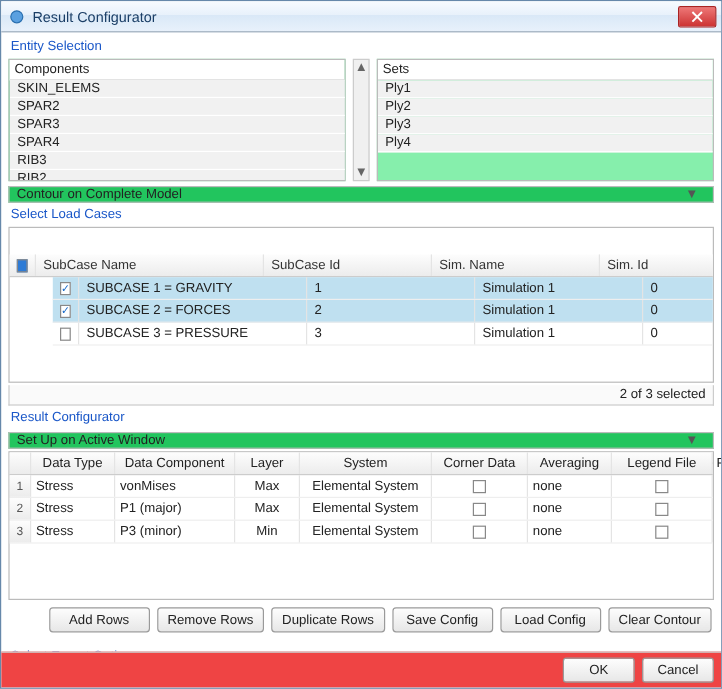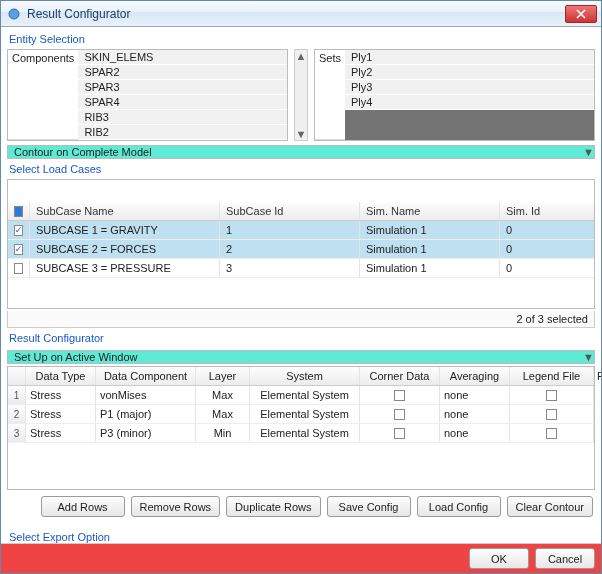--- a/index.html
+++ b/index.html
@@ -60,21 +60,21 @@
     font-size: 11px;
     padding: 2px 2px;
   }
 
   
   .entity-row {
     display:flex;
     gap: 6px;
     height: 102px;
   }
-  .listbox-wrap { flex:1; display:flex; border:1px solid #bbb; background:#737373; }
+  .listbox-wrap { flex:1; display:flex; flex-direction:column; border:1px solid #bbb; background:#86efac; }
   .listbox-header {
     padding: 2px 4px;
     background:#fff;
     border-bottom: 1px solid #ddd;
   }
   .listbox {
     flex:1;
     overflow-y: auto;
     overflow-x: hidden;
   }
@@ -96,22 +96,22 @@
   .scroll-slit .arrow {
     width:10px;height:10px;display:flex;align-items:center;justify-content:center;color:#666;
   }
 
   
   .dropdown-row {
     border: 1px solid #bbb;
     height: 20px;
     display:flex;
     align-items:center;
-    padding: 0 0 0 6px;
-    background:#5eead4;
+    padding: 0 12px 0 6px;
+    background:#22c55e;
     justify-content: space-between;
     margin-top: 2px;
   }
   .dropdown-row .dd-caret {
     color:#555;
   }
 
   
   .loadcase-table {
     border: 1px solid #bbb;
@@ -130,21 +130,21 @@
     margin-top:22px;
   }
   .lc-head > div, .lc-row > div {
     padding: 2px 6px;
     border-right: 1px solid #e4e4e4;
     height: 18px;
     display:flex; align-items:center;
     overflow:hidden; white-space:nowrap;
   }
   .lc-head > div:last-child, .lc-row > div:last-child { border-right:none; }
-  .lc-row { border-bottom: 1px solid #eee; }
+  .lc-row { border-bottom: 1px solid #eee; margin-left: 36px; }
   .lc-row.sel { background: #bfe0f0; }
   .lc-row .chk, .lc-head .chk { justify-content:center; }
   .lc-checkbox {
     width:11px; height:11px; border:1px solid #888; background:#fff;
     display:flex; align-items:center; justify-content:center;
   }
   .lc-checkbox.checked::after {
     content:"✓"; font-size:9px; line-height:9px; color:#1467c8;
   }
   .lc-checkbox.header-on { background:#2d7bd6; }

